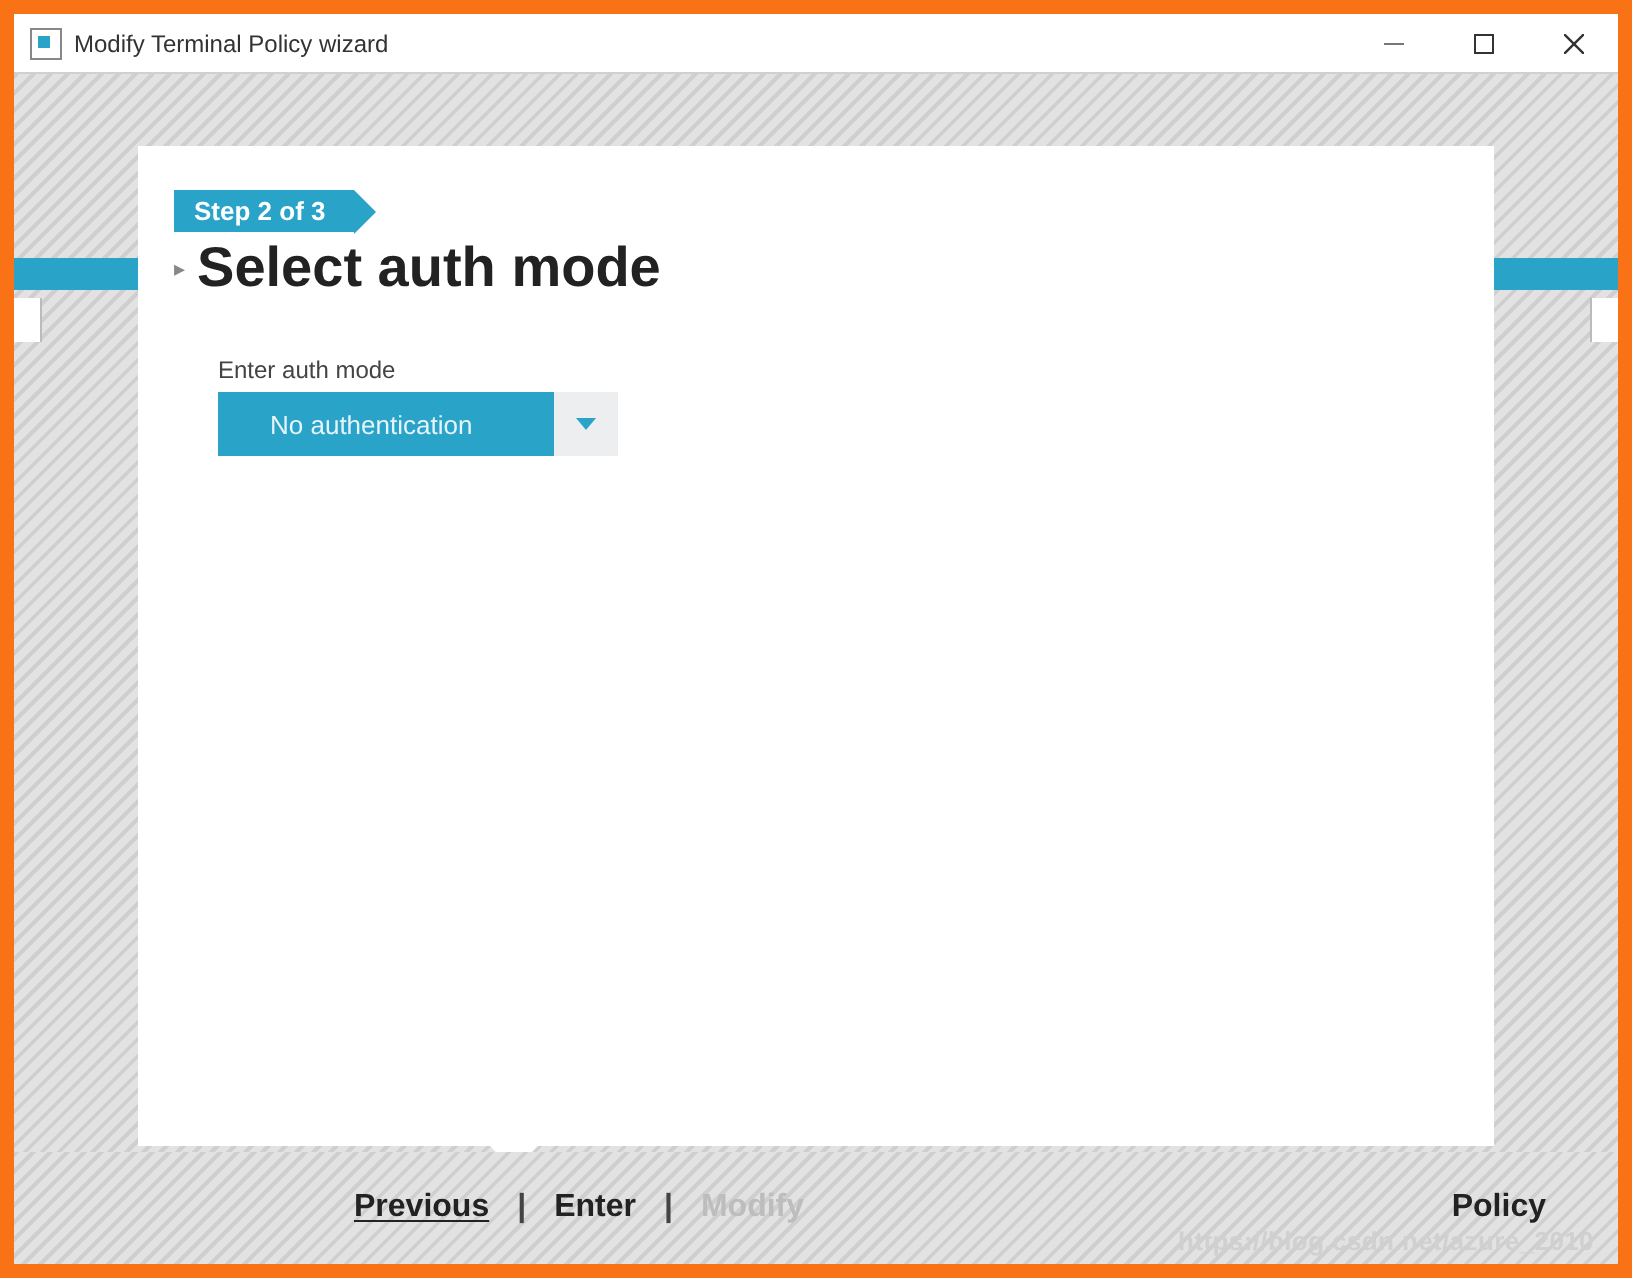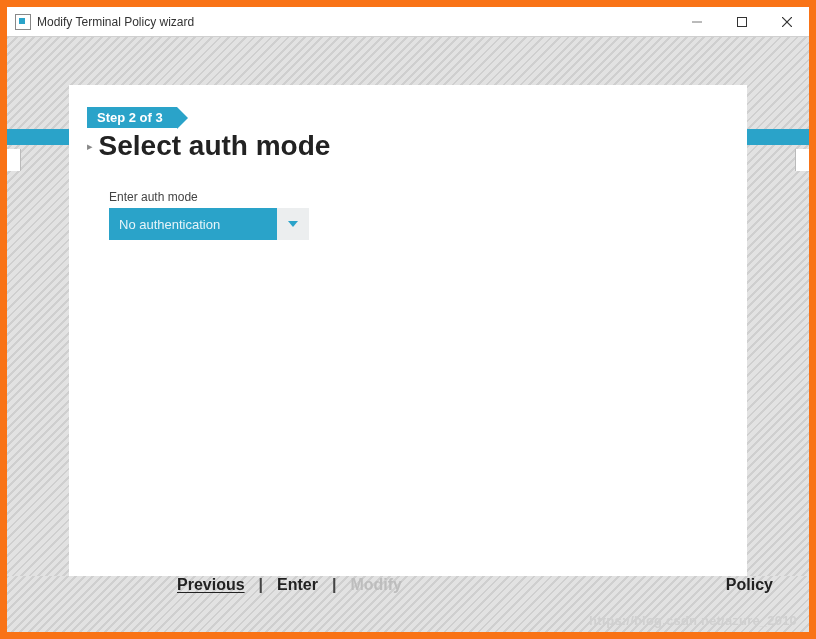--- a/index.html
+++ b/index.html
@@ -10,33 +10,33 @@
     .titlebar-icon::before { content: ""; position: absolute; left: 3px; top: 3px; width: 6px; height: 6px; background: #2aa3c9; }
     .title-text { font-size: 12px; color: #333; }
     .title-controls { margin-left: auto; display: flex; }
     .title-btn { width: 45px; height: 29px; display: flex; align-items: center; justify-content: center; color: #333; font-size: 11px; }
     .title-btn svg { display: block; }
     .body-area { flex: 1; display: flex; flex-direction: column; }
     .hatch-region { flex: 1; position: relative; background-image: repeating-linear-gradient(135deg, #cfcfcf 0, #cfcfcf 2px, #e2e2e2 2px, #e2e2e2 6px); padding: 0 14px; }
     .blue-strip-top { position: absolute; left: 0; right: 0; top: 92px; height: 16px; background: #2aa3c9; }
     .panel-stub-left { position: absolute; left: 0; top: 112px; width: 14px; height: 22px; background: #fff; border-right: 1px solid #bbb; }
     .panel-stub-right { position: absolute; right: 0; top: 112px; width: 14px; height: 22px; background: #fff; border-left: 1px solid #bbb; }
-    .content-panel { position: relative; top: 48px; height: 500px; background: #fff; margin: 0 48px; padding: 22px 18px; }
+    .content-panel { position: relative; top: 36px; height: 500px; background: #fff; margin: 0 48px; padding: 22px 18px; }
     .step-badge { background: #2aa3c9; color: #fff; font-size: 13px; font-weight: bold; padding: 3px 14px 3px 10px; display: inline-block; position: relative; }
     .step-badge::after { content: ""; position: absolute; right: -11px; top: 0; border-top: 11px solid transparent; border-bottom: 11px solid transparent; border-left: 11px solid #2aa3c9; }
     .section-title-row { display: flex; align-items: center; margin-top: 2px; }
     .section-arrow { color: #888; font-size: 11px; margin-right: 6px; }
     .section-title { font-size: 28px; font-weight: bold; color: #222; }
     .field-label { font-size: 12px; color: #444; margin-top: 28px; margin-left: 22px; }
     .dropdown { margin-top: 4px; margin-left: 22px; display: flex; width: 200px; height: 32px; }
-    .dropdown-value { flex: 1; background: #2aa3c9; color: #e6f4f9; font-size: 13px; display: flex; align-items: center; padding-left: 10px; }
+    .dropdown-value { flex: 1; background: #2aa3c9; color: #e6f4f9; font-size: 13px; display: flex; align-items: center; padding-left: 26px; }
     .dropdown-arrow { width: 32px; background: #eceeef; display: flex; align-items: center; justify-content: center; }
     .dropdown-arrow svg { display: block; }
     .panel-pointer { position: absolute; left: 176px; bottom: -12px; width: 0; height: 0; border-left: 12px solid transparent; border-right: 12px solid transparent; border-top: 12px solid #fff; }
-    .footer { height: 56px; display: flex; align-items: flex-start; padding: 0 36px 0 170px; font-size: 16px; font-weight: bold; color: #222; background-image: repeating-linear-gradient(135deg, #cfcfcf 0, #cfcfcf 2px, #e2e2e2 2px, #e2e2e2 6px); position: relative; }
+    .footer { height: 56px; display: flex; align-items: center; padding: 0 36px 0 170px; font-size: 16px; font-weight: bold; color: #222; background-image: repeating-linear-gradient(135deg, #cfcfcf 0, #cfcfcf 2px, #e2e2e2 2px, #e2e2e2 6px); position: relative; }
     .nav-item { position: relative; z-index: 1; }
     .nav-sep { margin: 0 14px; color: #444; position: relative; z-index: 1; }
     .nav-disabled { color: #bdbdbd; }
     .nav-underline { text-decoration: underline; text-underline-offset: 2px; }
     .nav-cancel { margin-left: auto; position: relative; z-index: 1; }
     .watermark { position: absolute; right: 12px; bottom: 4px; font-size: 13px; color: #d0d0d0; letter-spacing: 0.2px; z-index: 0; }
   </style>
 </head>
 <body>
 

